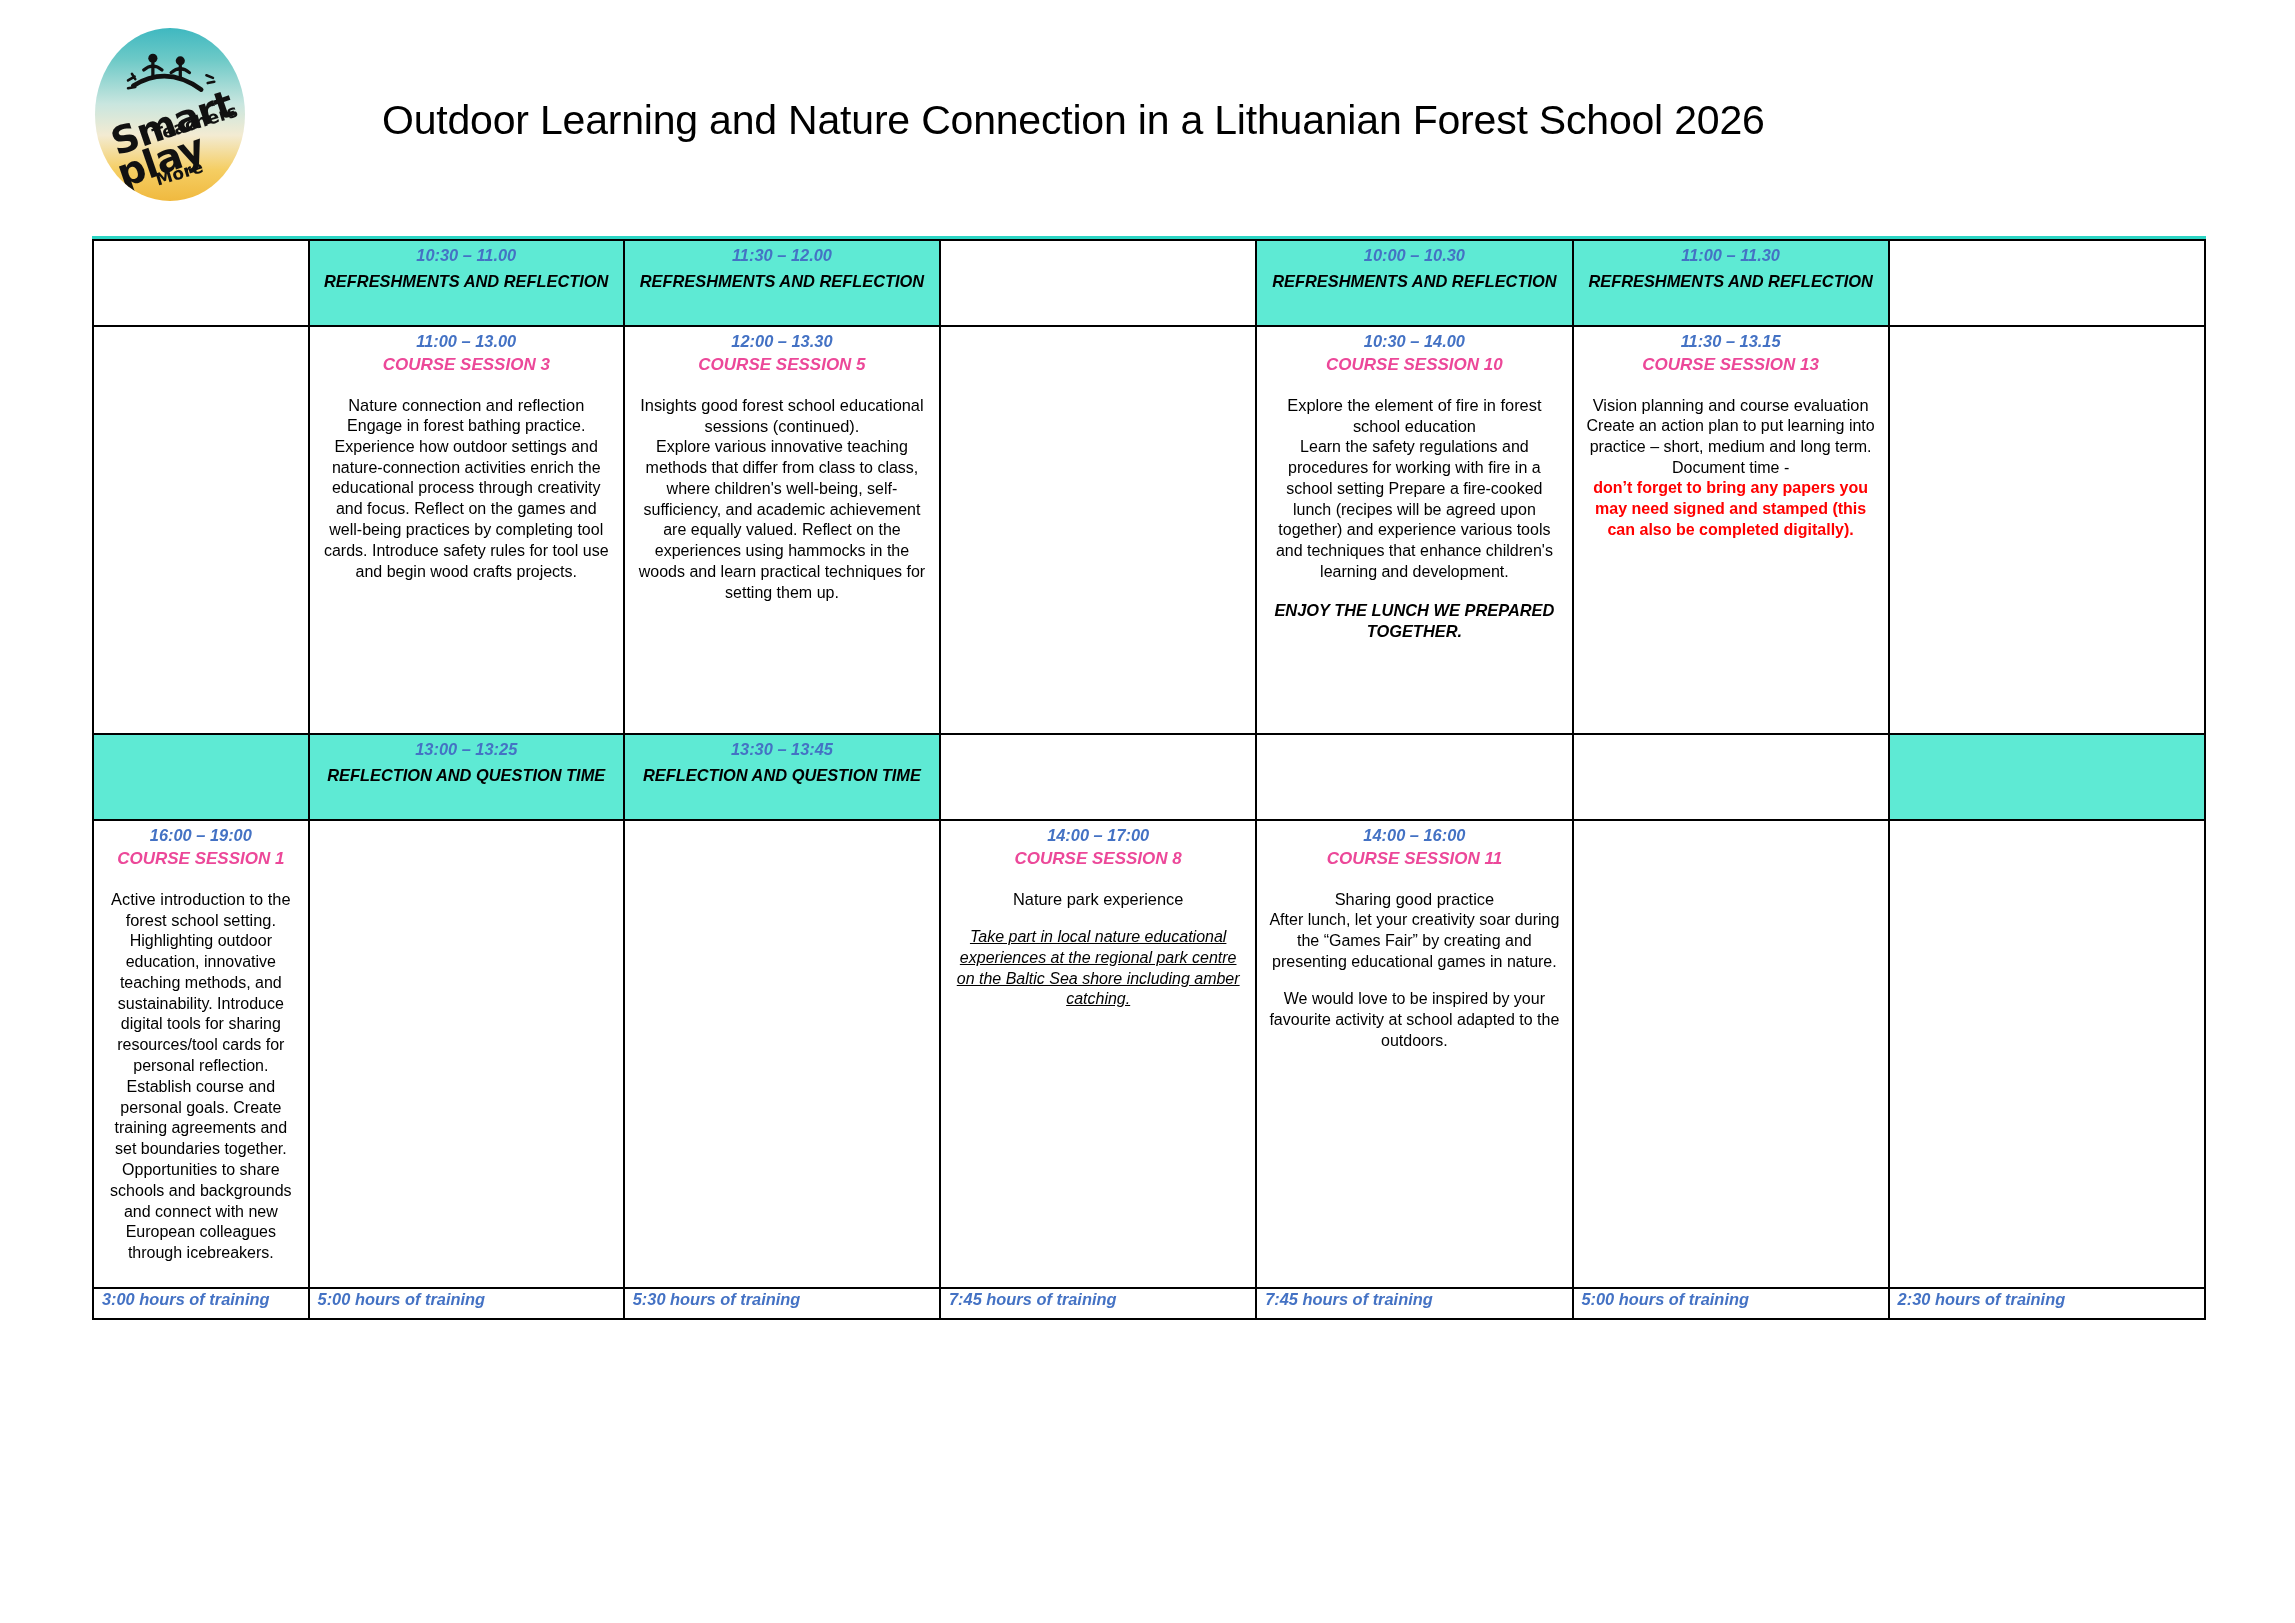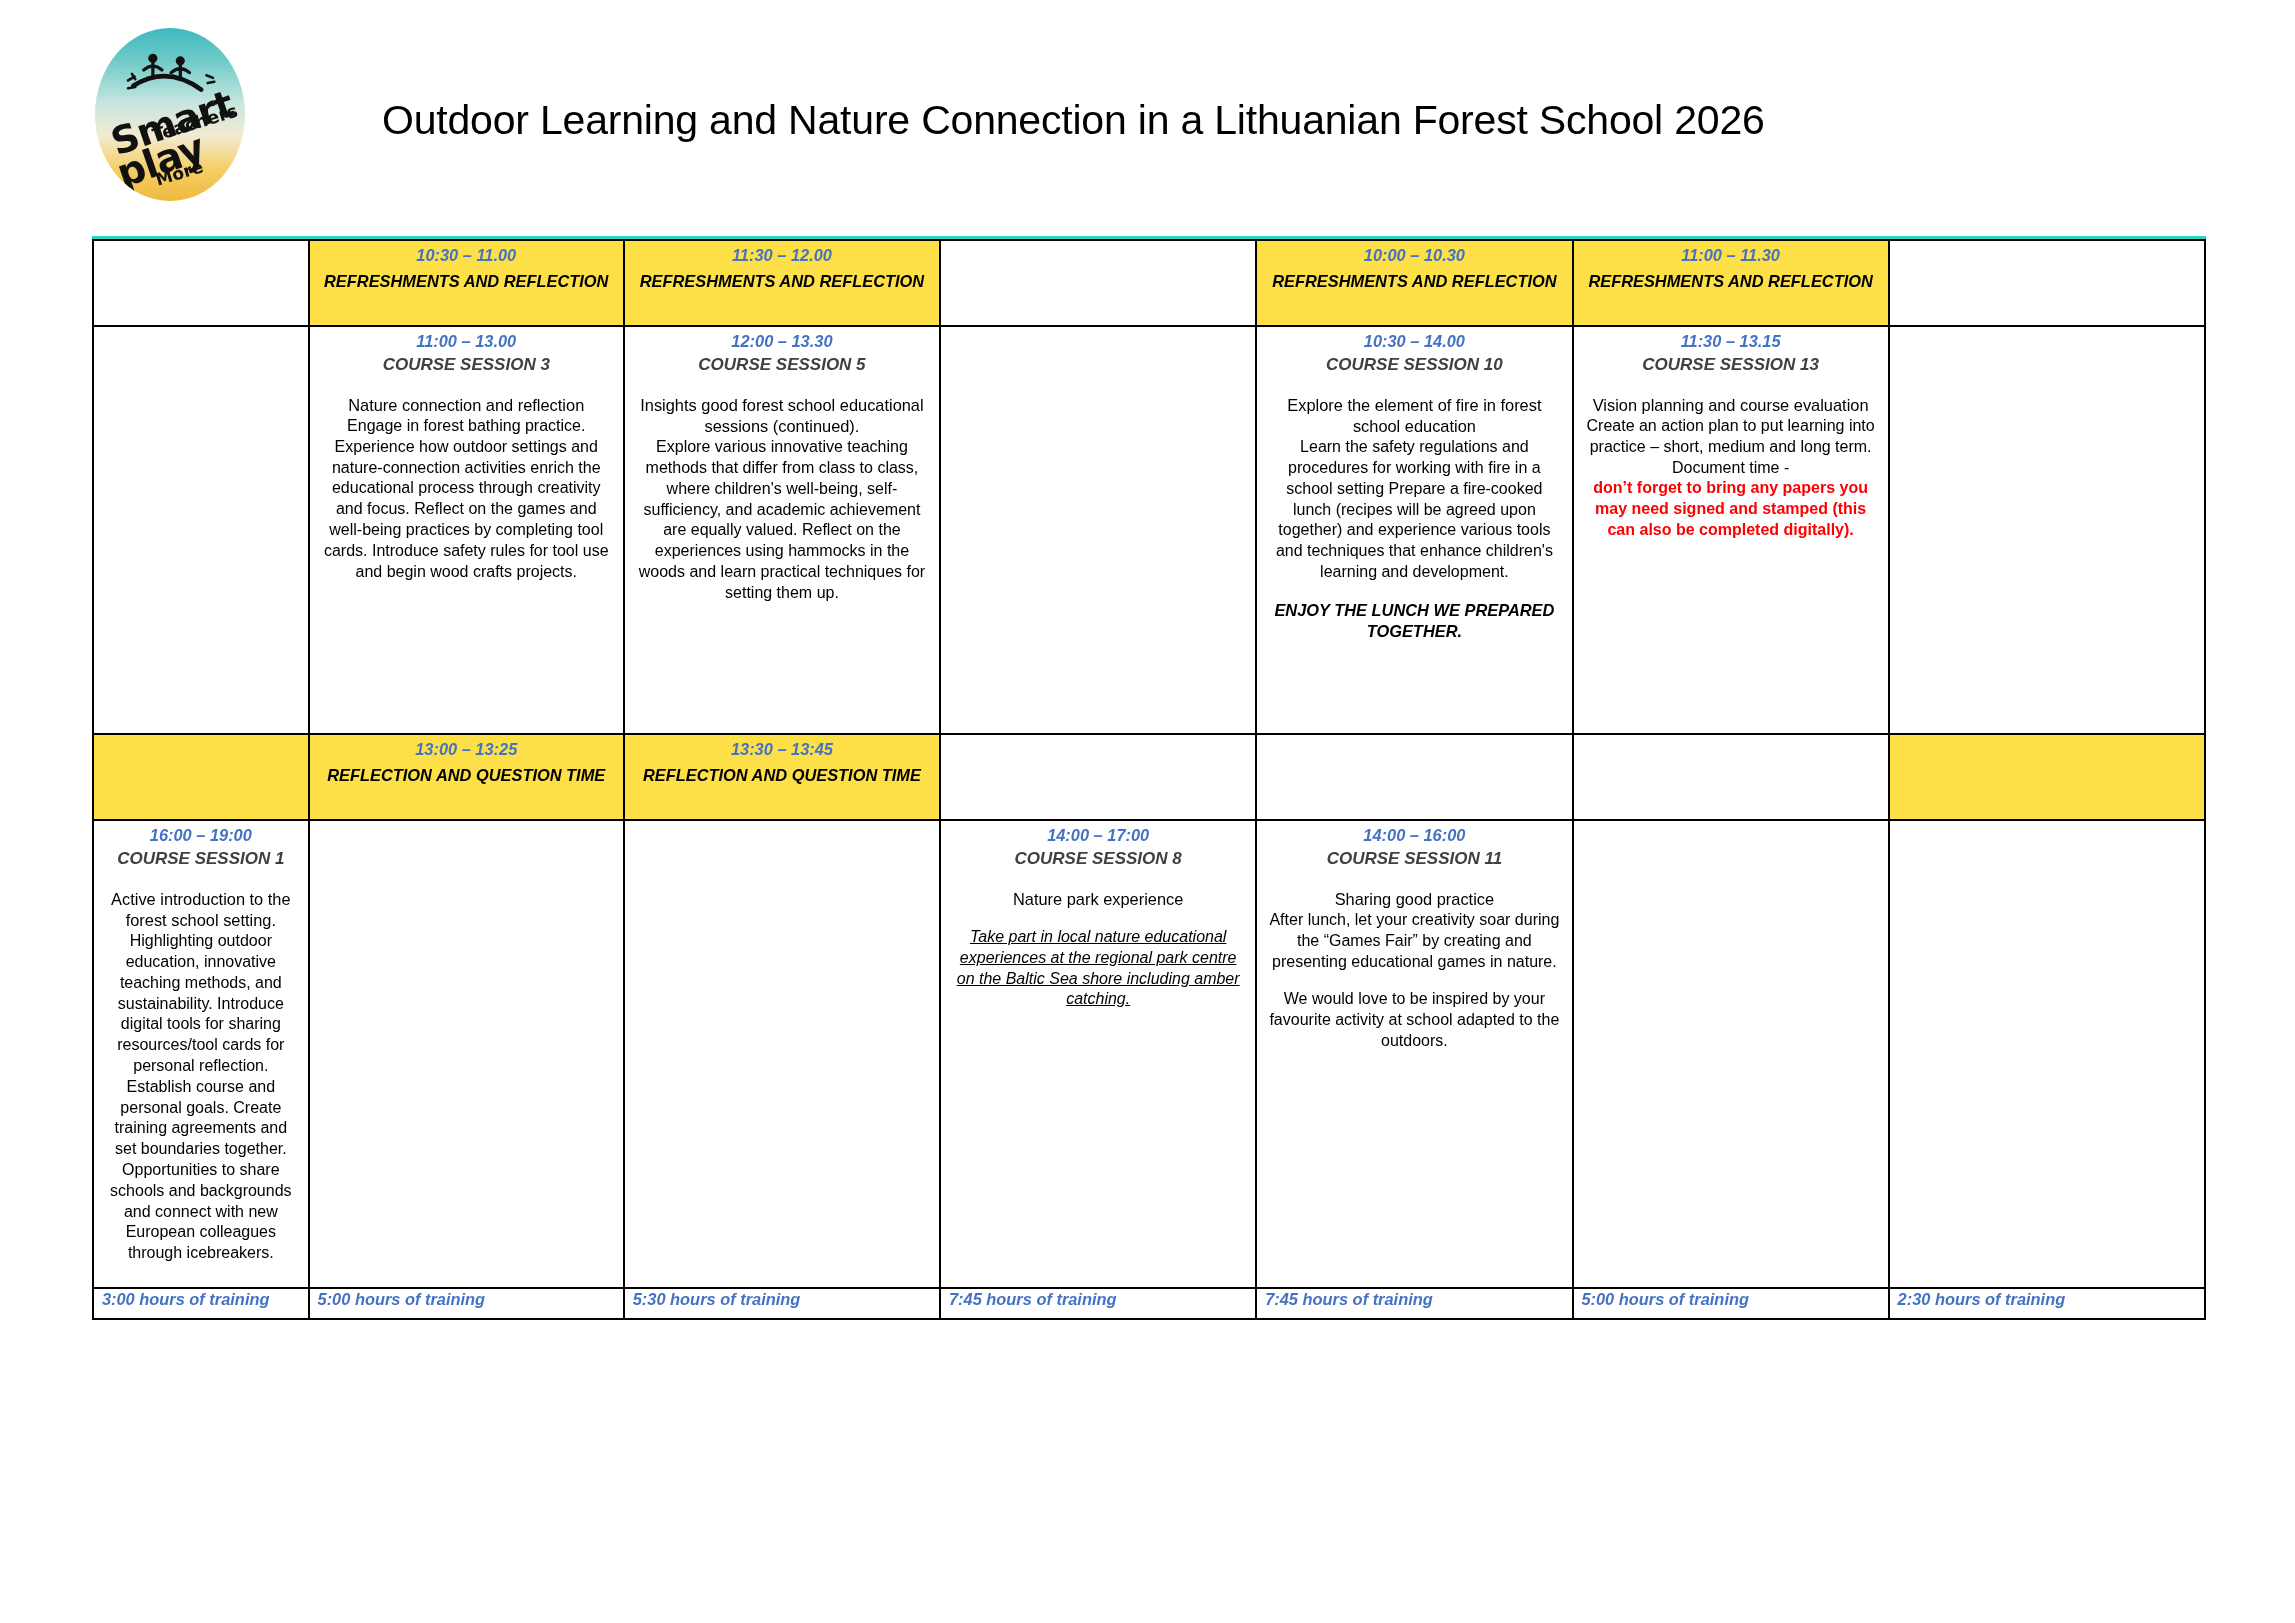--- a/index.html
+++ b/index.html
@@ -111,34 +111,34 @@
   col.c7 { width: 305px; }
 
   .cell {
     padding: 3.9px 7.9px 6.5px 7.9px;
     text-align: center;
     font-size: 16px;
     line-height: 1.30;
   }
   .cell.blank { padding: 0; }
 
-  .teal { background: #fde047; }
+  .teal { background: #5eead4; }
   .white { background: #ffffff; }
 
   .time {
     color: #4472C4;
     font-weight: bold;
     font-style: italic;
     font-size: 16.4px;
     line-height: 1.30;
     display: block;
     margin-bottom: 2px;
   }
   .sess-label {
-    color: #404040;
+    color: #ec4899;
     font-weight: bold;
     font-style: italic;
     font-size: 17px;
     line-height: 1.30;
     display: block;
   }
   .break-label {
     color: #000000;
     font-weight: bold;
     font-style: italic;

